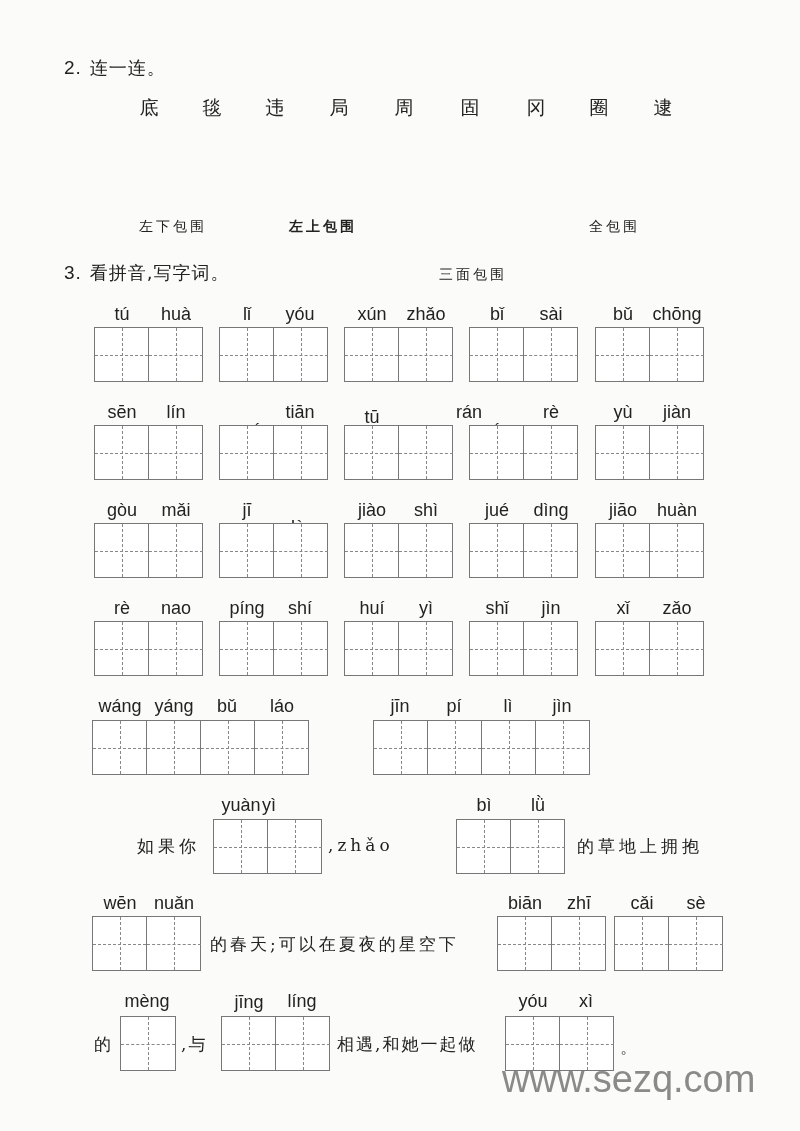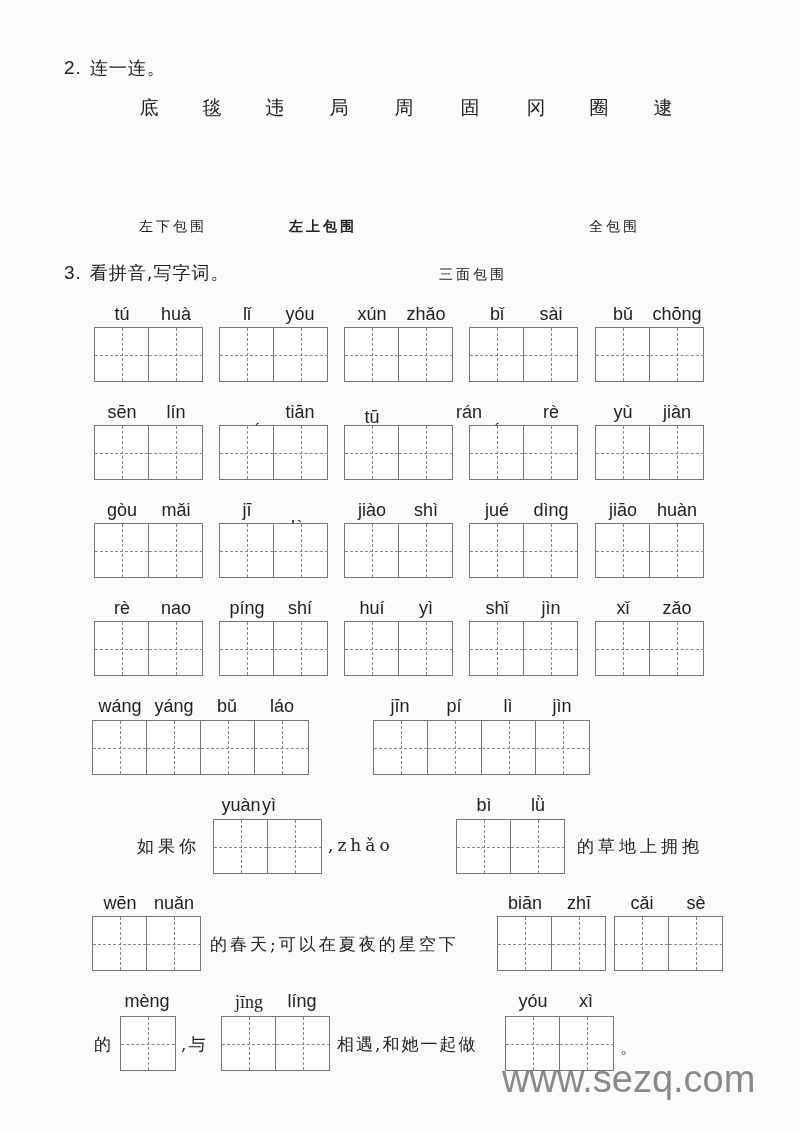--- a/index.html
+++ b/index.html
@@ -261,21 +261,21 @@
     </div>
 </div>
 
 <div>
   <div class="abs stext" style="left:94px;top:1033px;">的</div>
   <div class="abs py" style="left:147px;top:991px;">mèng</div>
   <div class="abs grid" style="left:120px;top:1016px;width:56px;">
       <div class="cell"></div>
     </div>
   <div class="abs stext" style="left:181px;top:1033px;letter-spacing:2px;">,与</div>
-  <div class="abs py" style="left:249px;top:992px;font-family:Liberation Serif, serif;">jīng</div>
+  <div class="abs py" style="left:249px;top:992px;">jīng</div>
   <div class="abs py" style="left:302px;top:991px;">líng</div>
   <div class="abs grid" style="left:221px;top:1016px;width:109px;">
       <div class="cell"></div>
       <div class="cell"></div>
     </div>
   <div class="abs stext" style="left:337px;top:1033px;letter-spacing:2px;">相遇,和她一起做</div>
   <div class="abs py" style="left:533px;top:991px;">yóu</div>
   <div class="abs py" style="left:586px;top:991px;">xì</div>
   <div class="abs grid" style="left:505px;top:1016px;width:109px;">
       <div class="cell"></div>

